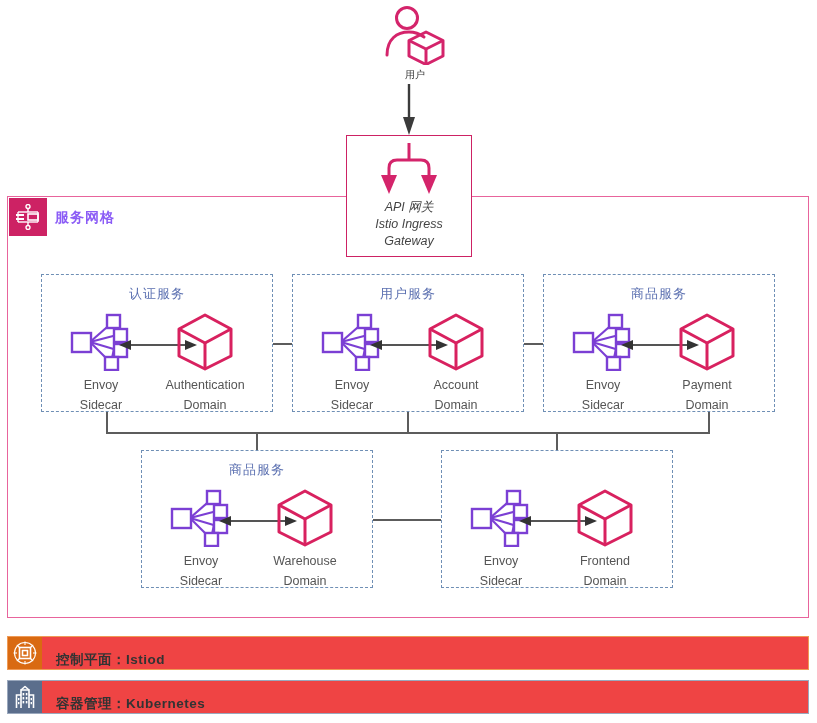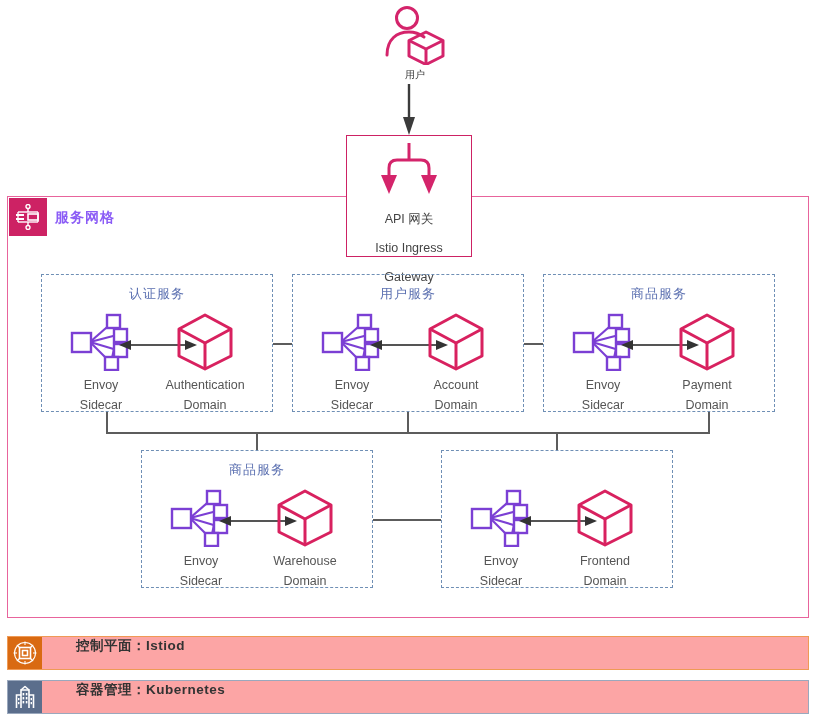--- a/index.html
+++ b/index.html
@@ -32,21 +32,21 @@
     letter-spacing:1px;line-height:26px;
   }
 
   
   #api-gateway{
     left:346px;top:135px;width:126px;height:122px;
     border:1.6px solid #cd2264;background:#ffffff;box-sizing:border-box;
     display:flex;flex-direction:column;align-items:center;
   }
   #api-gateway .gw-icon{margin-top:6px;height:56px;display:flex;align-items:flex-start;justify-content:center;}
-  #api-gateway .gw-text{font-size:12.5px;line-height:16px;color:#444444;text-align:center;margin-top:13px;}
+  #api-gateway .gw-text{font-size:12.5px;line-height:16px;color:#444444;text-align:center;margin-top:1px;font-style:italic;}
 
   
   .svc-group{
     border:1.7px dashed #6f8fb5;background:transparent;box-sizing:border-box;
   }
   .svc-title{
     position:absolute;left:0;right:0;top:10px;text-align:center;
     font-size:13px;color:#5a6fb0;letter-spacing:1px;
   }
   .node{position:absolute;width:110px;text-align:center;}
@@ -64,21 +64,21 @@
   .svc-group .node.right{left:108px;top:36px;}
   .svc-group .pair-arrow{left:77px;top:62px;width:78px;}
 
   
   .conn{position:absolute;background:#5c5c5c;}
   .conn.h{height:1.6px;}
   .conn.v{width:1.6px;}
 
   
   .bar{
-    box-sizing:border-box;height:34px;display:flex;align-items:flex-start;background:#fca5a5;gap:20px;
+    box-sizing:border-box;height:34px;display:flex;align-items:flex-end;background:#ef4444;
   }
   #bar-control{left:7px;top:636px;width:802px;border:1.4px solid #ef9a55;}
   #bar-k8s{left:7px;top:680px;width:802px;border:1.4px solid #9aa8bd;}
   .bar .bar-icon{width:34px;height:32px;display:flex;align-items:center;justify-content:center;flex:0 0 34px;}
   #bar-control .bar-icon{background:#d96a12;}
   #bar-k8s .bar-icon{background:#5b6e8c;}
   .bar .bar-text{
     margin-left:14px;font-size:13.5px;font-weight:bold;color:#333333;letter-spacing:.5px;
   }
 </style>

